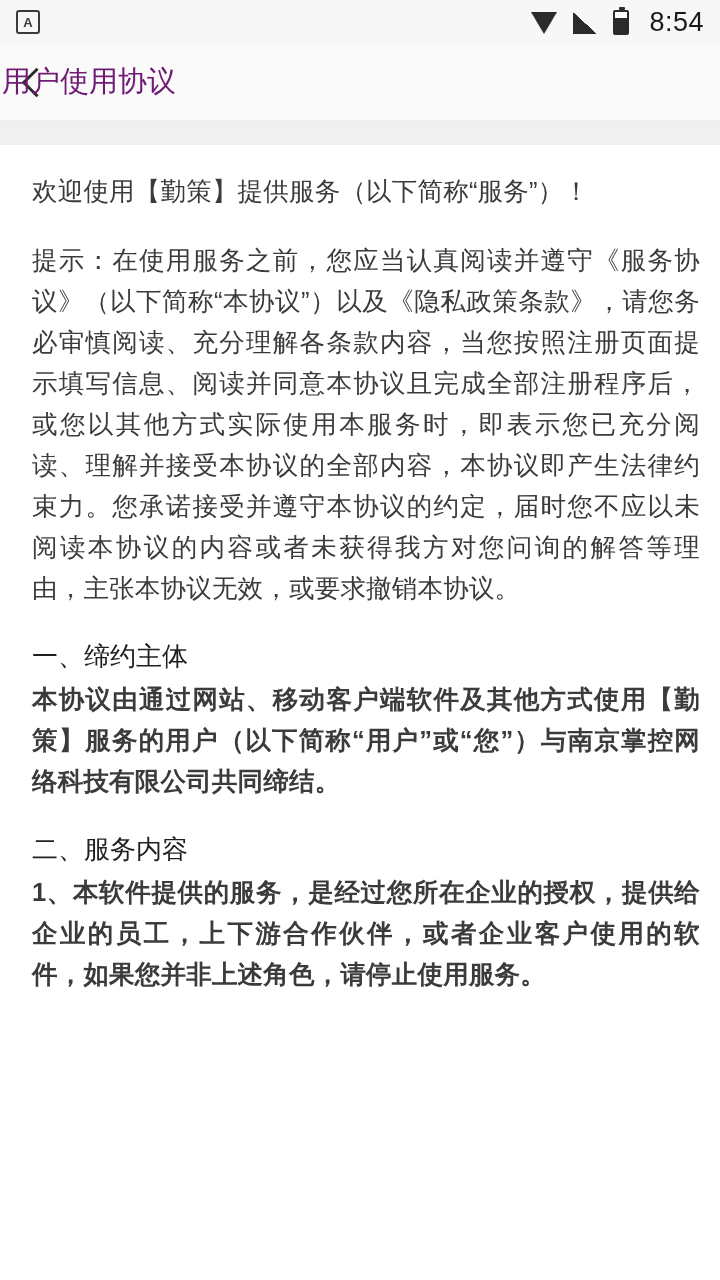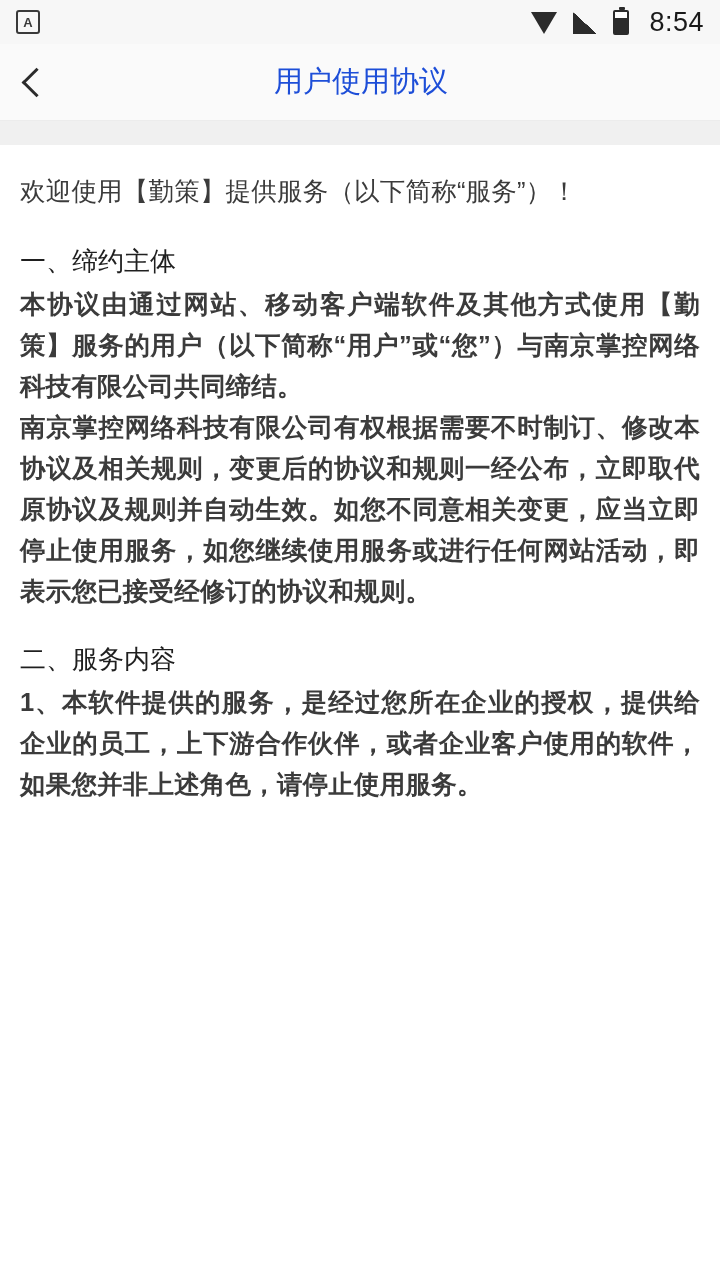--- a/index.html
+++ b/index.html
@@ -119,38 +119,37 @@
   .chev {
     width: 18px;
     height: 18px;
     border-left: 3px solid #2b2b2b;
     border-bottom: 3px solid #2b2b2b;
     transform: rotate(45deg);
   }
   .page-title {
     position: absolute;
     left: 2px; right: 0;
-    text-align: center;
     font-size: 29px;
-    color: #1d4ed8;
+    color: #701a75;
     font-weight: 500;
     pointer-events: none;
   }
 
   
   .band {
     height: 24px;
     background: #f0f0f0;
     flex: 0 0 auto;
   }
 
   
   .content {
     flex: 1 1 auto;
-    padding: 26px 20px 0 20px;
+    padding: 26px 20px 0 32px;
     box-sizing: border-box;
     overflow: hidden;
     background: #ffffff;
   }
   .para {
     font-size: 25.5px;
     line-height: 41px;
     color: #3b3b3b;
     margin: 0;
     text-align: justify;
@@ -192,25 +191,25 @@
     </div>
     <div class="page-title">用户使用协议</div>
   </div>
 
   <div class="band"></div>
 
   <div class="content">
 
     <p class="para gap-after">欢迎使用【勤策】提供服务（以下简称“服务”）！</p>
 
+    <p class="para">提示：在使用服务之前，您应当认真阅读并遵守《服务协议》（以下简称“本协议”）以及《隐私政策条款》，请您务必审慎阅读、充分理解各条款内容，当您按照注册页面提示填写信息、阅读并同意本协议且完成全部注册程序后，或您以其他方式实际使用本服务时，即表示您已充分阅读、理解并接受本协议的全部内容，本协议即产生法律约束力。您承诺接受并遵守本协议的约定，届时您不应以未阅读本协议的内容或者未获得我方对您问询的解答等理由，主张本协议无效，或要求撤销本协议。</p>
 
     <div class="block" style="margin-top:26px;">
       <div class="section-head">一、缔约主体</div>
       <p class="para tight">本协议由通过网站、移动客户端软件及其他方式使用【勤策】服务的用户（以下简称“用户”或“您”）与南京掌控网络科技有限公司共同缔结。</p>
-      <p class="para tight">南京掌控网络科技有限公司有权根据需要不时制订、修改本协议及相关规则，变更后的协议和规则一经公布，立即取代原协议及规则并自动生效。如您不同意相关变更，应当立即停止使用服务，如您继续使用服务或进行任何网站活动，即表示您已接受经修订的协议和规则。</p>
     </div>
 
     <div class="block">
       <div class="section-head">二、服务内容</div>
       <p class="para tight">1、本软件提供的服务，是经过您所在企业的授权，提供给企业的员工，上下游合作伙伴，或者企业客户使用的软件，如果您并非上述角色，请停止使用服务。</p>
 
     </div>
 
   </div>
 </div>

